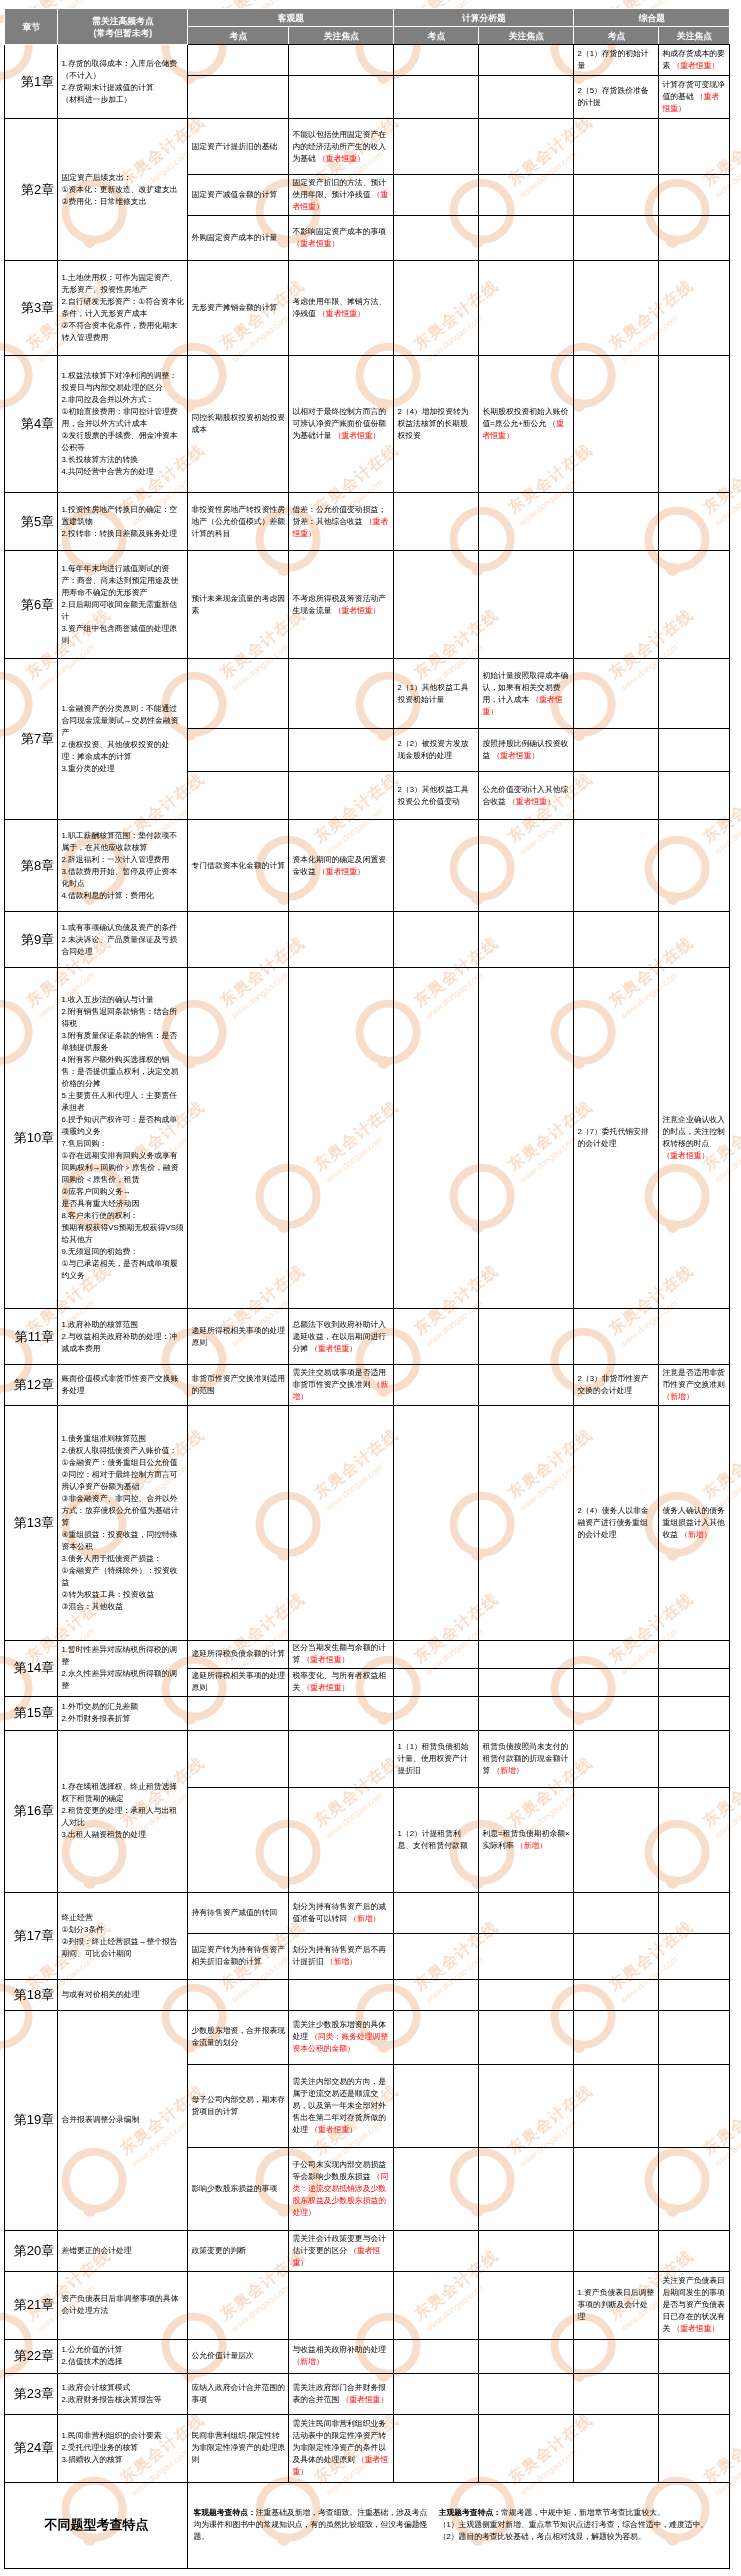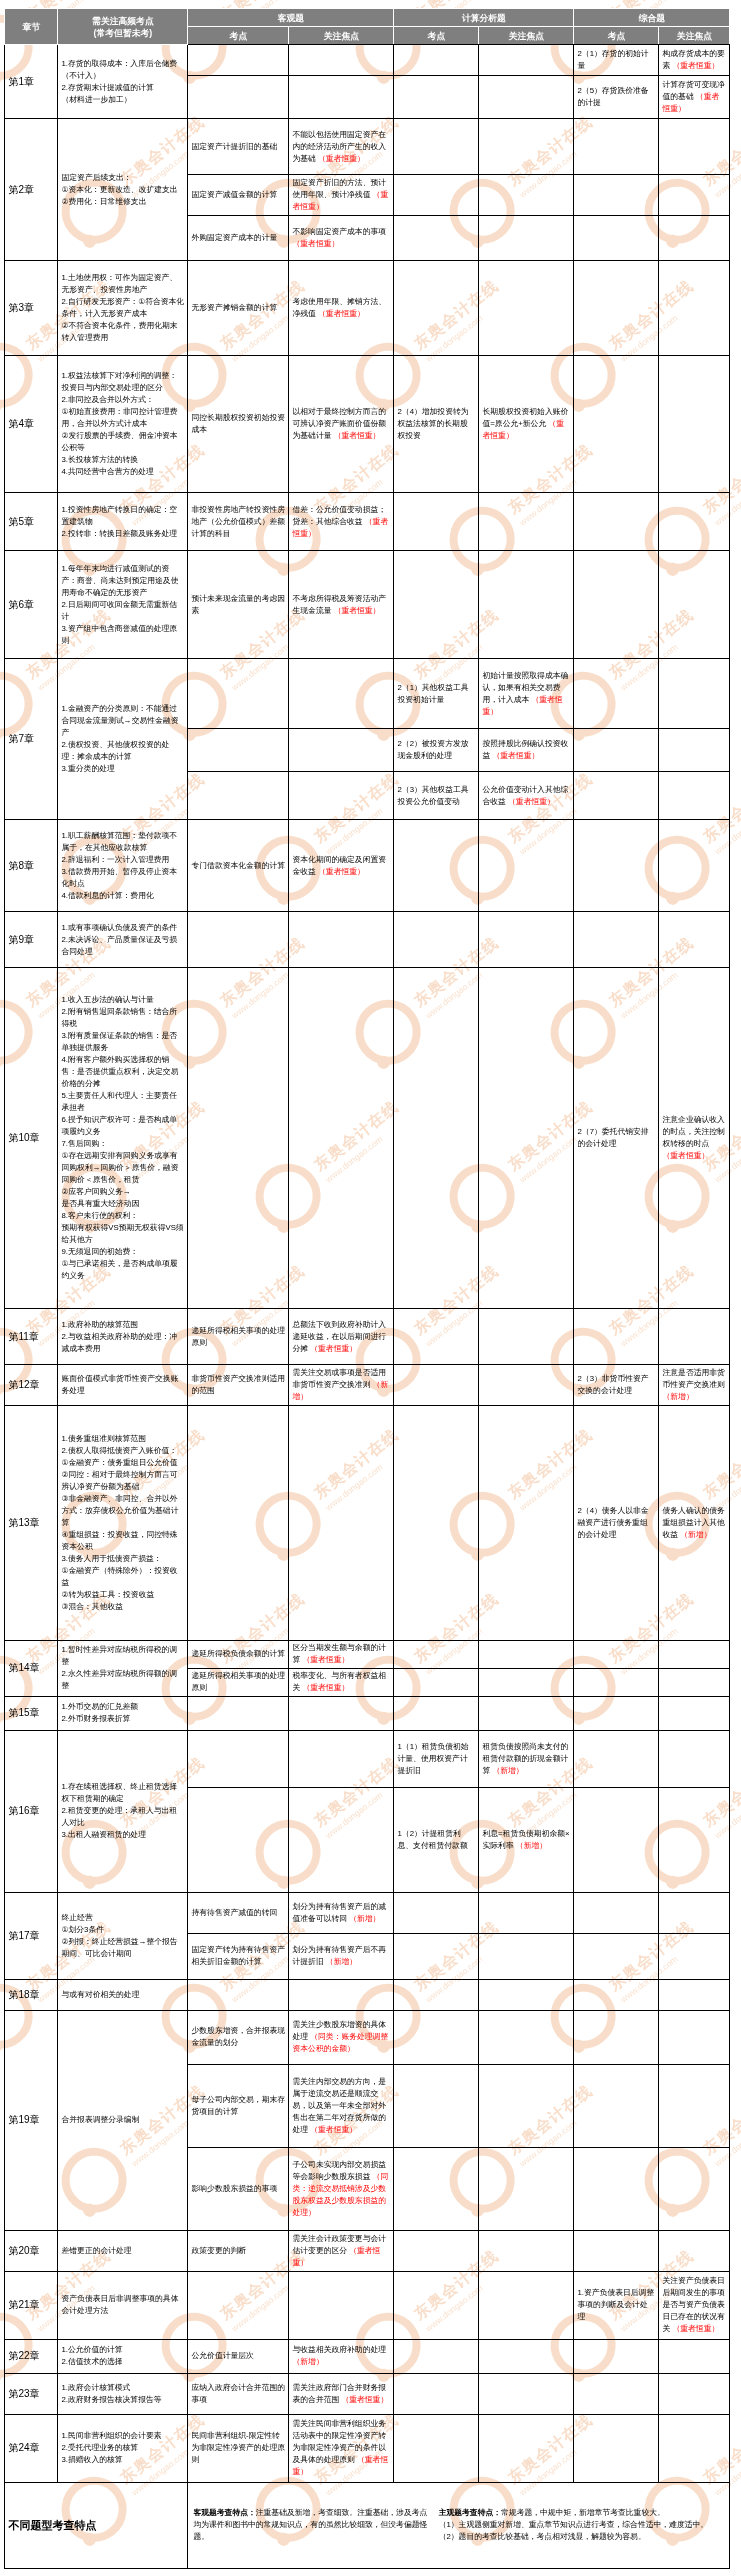--- a/index.html
+++ b/index.html
@@ -8,26 +8,26 @@
   .wm-layer{position:absolute;left:0;top:0;right:0;bottom:0;z-index:0;pointer-events:none;}
   .wm{position:absolute;transform:rotate(-38deg);opacity:.32;color:#EC9B5C;display:flex;align-items:center;gap:7.5px;white-space:nowrap;}
   .wm .ring{width:49px;height:49px;border:8.1px solid #EC9B5C;border-radius:50%;flex:0 0 auto;position:relative;}
   .wm .ring:after{content:"";position:absolute;left:-3.8px;bottom:-2.5px;width:12.5px;height:12.5px;background:#EC9B5C;border-radius:50%;}
   .wm .t1{font-size:15.7px;font-weight:bold;letter-spacing:1.3px;}
   .wm .t2{font-size:8.8px;}
   table{border-collapse:collapse;table-layout:fixed;width:724px;margin:8.1px 0 0 4.4px;position:relative;z-index:1;border:1.3px solid #000;}
   td,th{border:0.6px solid #000;padding:1.3px 3.1px;font-size:7.8px;line-height:12px;vertical-align:middle;word-break:break-all;background:transparent;}
   thead th{background:#7F7F7F;color:#fff;font-size:8.8px;font-weight:bold;border:1.3px solid #fff;padding:2.5px 1.3px;text-align:center;}
   thead tr.sub th{border-bottom:1.3px solid #000;margin-top:41px;}
-  .chapter-cell{text-align:left;font-size:10px;}
+  .chapter-cell{text-align:right;font-size:13px;}
   .hotspots-cell{white-space:pre-wrap;text-align:left;}
   .point-cell{text-align:left;white-space:pre-wrap;}
   .focus-cell{text-align:left;}
   .red{color:#FF0000;}
-  .footer-label{font-weight:bold;text-align:left;font-size:11px;}
+  .footer-label{font-weight:bold;text-align:center;font-size:13px;}
   .footer-content{padding:6.3px 5px;}
   .footer-cols{display:flex;align-items:flex-start;}
   .fcol-obj{width:45%;padding-right:6.3px;}
   .fcol-sub{flex:1;}
   .fcol-obj b,.fcol-sub b{font-size:7.8px;}
   .fline{display:block;}
 </style>
 </head>
 <body>
 

